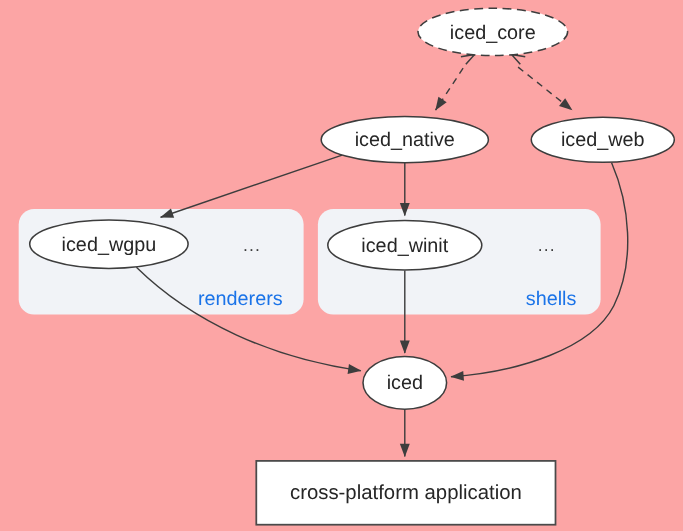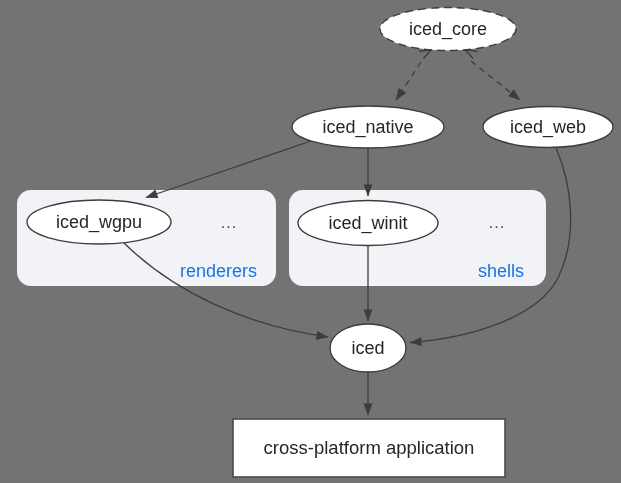--- a/index.html
+++ b/index.html
@@ -8,21 +8,21 @@
     background: #ffffff;
     width: 621px;
     height: 483px;
     overflow: hidden;
     font-family: "Liberation Sans", "DejaVu Sans", sans-serif;
   }
   .canvas {
     position: relative;
     width: 621px;
     height: 483px;
-    background: #737373;
+    background: #fca5a5;
   }
   svg { display: block; }
   .edge {
     fill: none;
     stroke: #3d3d3d;
     stroke-width: 1.3;
   }
   .edge.dashed { stroke-dasharray: 6 5; }
   .chevron {
     fill: none;

